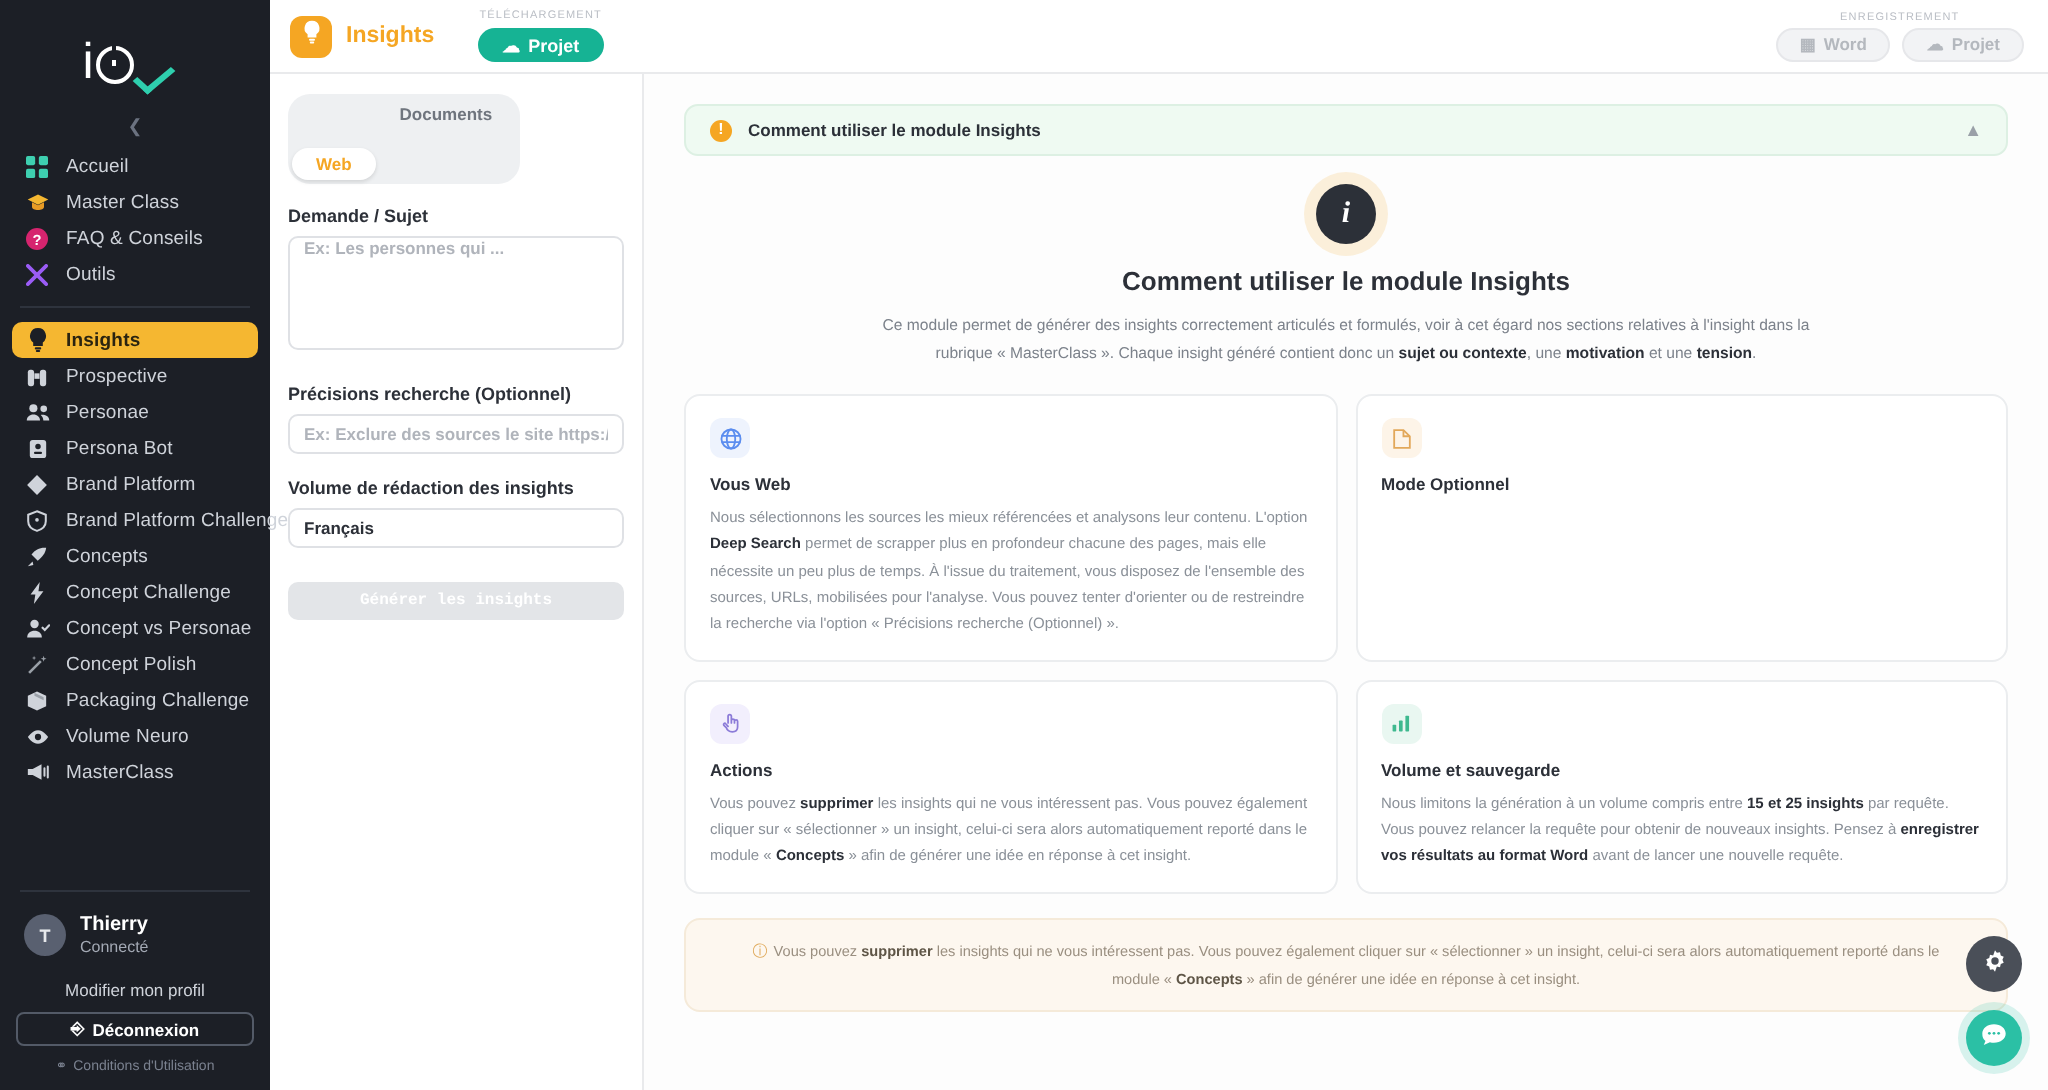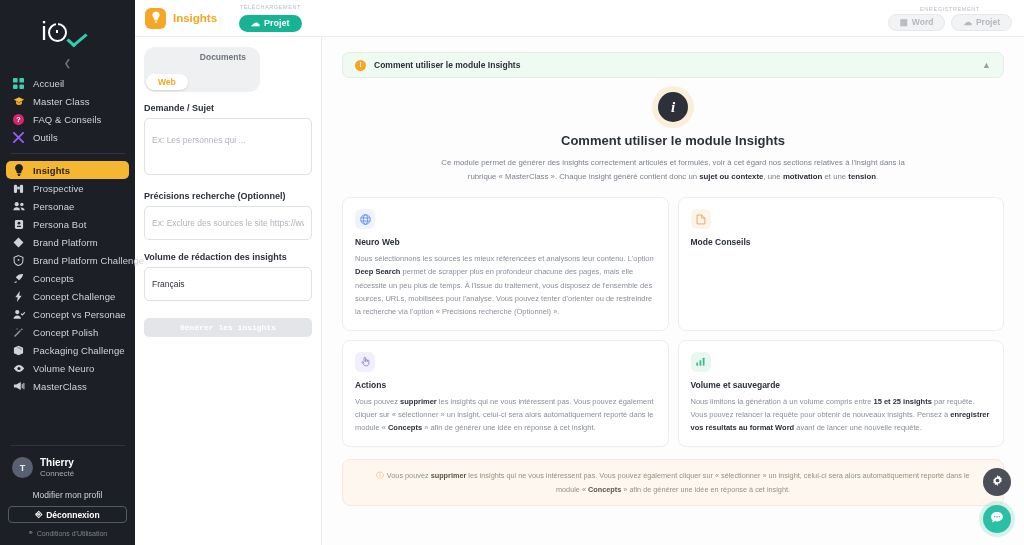--- a/index.html
+++ b/index.html
@@ -161,21 +161,21 @@
     font-family: "Liberation Sans", sans-serif;
   }
   .seg-btn.on { background: #ffffff; color: #f5a623; box-shadow: 0 1px 2px rgba(0,0,0,.12); margin-top: 25px; }
   .field-label {
     font-size: 9px; font-weight: 700; color: #2c3038; margin-bottom: 5px;
   }
   .ta, .inp {
     width: 100%; border: 1px solid #dfe1e5; border-radius: 5px;
     background: #ffffff; font-size: 8.5px; color: #2c3038;
     font-family: "Liberation Sans", sans-serif;
-    padding: 16px 7px; outline: none;
+    padding: 0 7px; outline: none; font-weight: bold;
   }
   .ta { height: 57px; resize: none; margin-bottom: 12px; }
   .inp { height: 20px; margin-bottom: 12px; }
   .ta::placeholder, .inp::placeholder { color: #b0b4bb; }
   .gen-btn {
     width: 100%; height: 19px; margin-top: 5px;
     background: #e3e5e8; border: none; border-radius: 5px;
     color: #ffffff; font-size: 8px; font-weight: 700;
     cursor: not-allowed; font-family: Liberation Mono, monospace;
   }
@@ -534,32 +534,32 @@
         <div class="cards">
 
           <div class="card">
             <div class="card-ico" style="background:#eef3fd">
               <svg width="11" height="11" viewBox="0 0 12 12">
                     <circle cx="6" cy="6" r="5.2" fill="none" stroke="#5b8def" stroke-width="1"></circle>
                     <ellipse cx="6" cy="6" rx="2.3" ry="5.2" fill="none" stroke="#5b8def" stroke-width="1"></ellipse>
                     <path d="M.9 4.3h10.2M.9 7.7h10.2" stroke="#5b8def" stroke-width="1"></path>
                   </svg>
             </div>
-            <div class="card-title">Neuro Web</div>
+            <div class="card-title">Vous Web</div>
             <div class="card-body"><span>Nous sélectionnons les sources les mieux référencées et analysons leur contenu. L'option </span><b>Deep Search</b><span> permet de scrapper plus en profondeur chacune des pages, mais elle nécessite un peu plus de temps. À l'issue du traitement, vous disposez de l'ensemble des sources, URLs, mobilisées pour l'analyse. Vous pouvez tenter d'orienter ou de restreindre la recherche via l'option « Précisions recherche (Optionnel) ».</span></div>
           </div>
 
           <div class="card">
             <div class="card-ico" style="background:#fdf4e8">
               <svg width="10" height="11" viewBox="0 0 11 12">
                     <path d="M1.2 1.1h5.1l3.5 3.4v6.4H1.2z" fill="none" stroke="#e2a85a" stroke-width="1"></path>
                     <path d="M6.3 1.1v3.4h3.5" fill="none" stroke="#e2a85a" stroke-width="1"></path>
                   </svg>
             </div>
-            <div class="card-title">Mode Conseils</div>
+            <div class="card-title">Mode Optionnel</div>
           </div>
 
           <div class="card">
             <div class="card-ico" style="background:#f2effd">
               <svg width="11" height="11" viewBox="0 0 12 12">
                     <path d="M4.4 6V2.3a.9.9 0 0 1 1.8 0V6m0-1.2a.85.85 0 0 1 1.7 0V6m0-.9a.85.85 0 0 1 1.7 0v3.1c0 1.6-1.2 2.6-2.9 2.6-1.7 0-2.9-1-3.3-2.3L2 7.1c-.3-.7.6-1.3 1.1-.7l1.3 1.4" fill="none" stroke="#8b7bd8" stroke-width=".95" stroke-linecap="round" stroke-linejoin="round"></path>
                   </svg>
             </div>
             <div class="card-title">Actions</div>
             <div class="card-body"><span>Vous pouvez </span><b>supprimer</b><span> les insights qui ne vous intéressent pas. Vous pouvez également cliquer sur « sélectionner » un insight, celui-ci sera alors automatiquement reporté dans le module « </span><b>Concepts</b><span> » afin de générer une idée en réponse à cet insight.</span></div>

